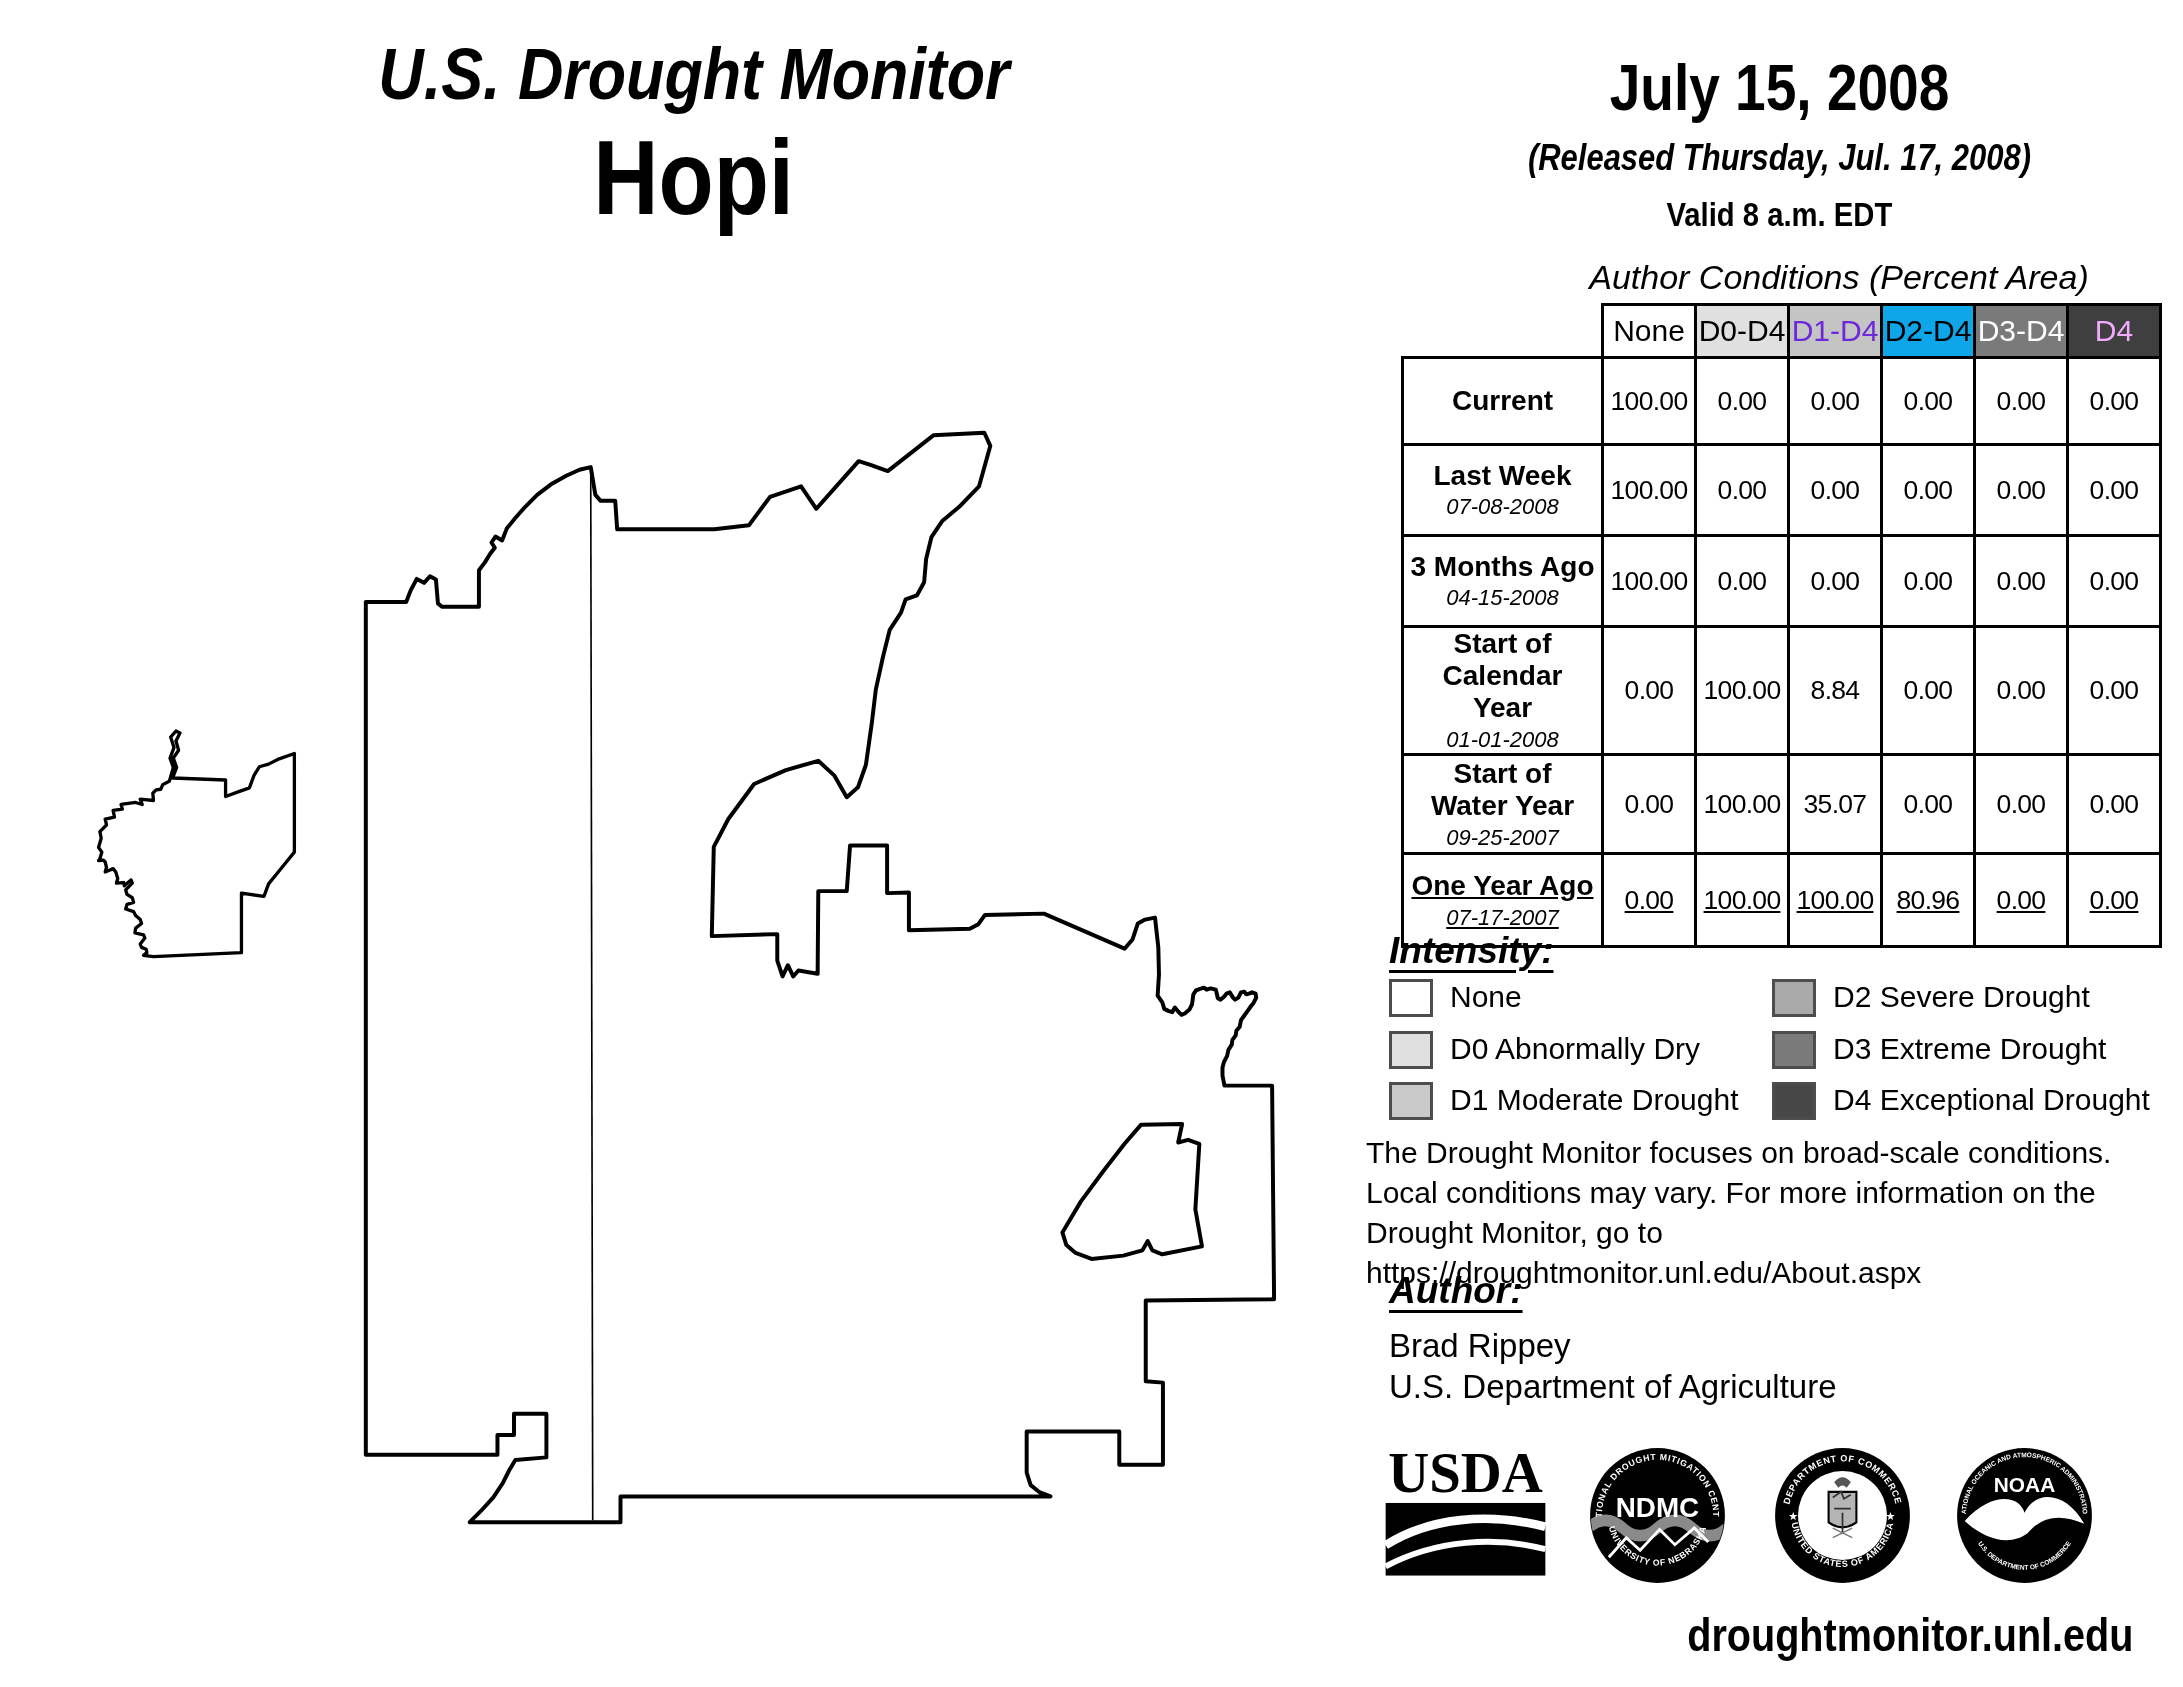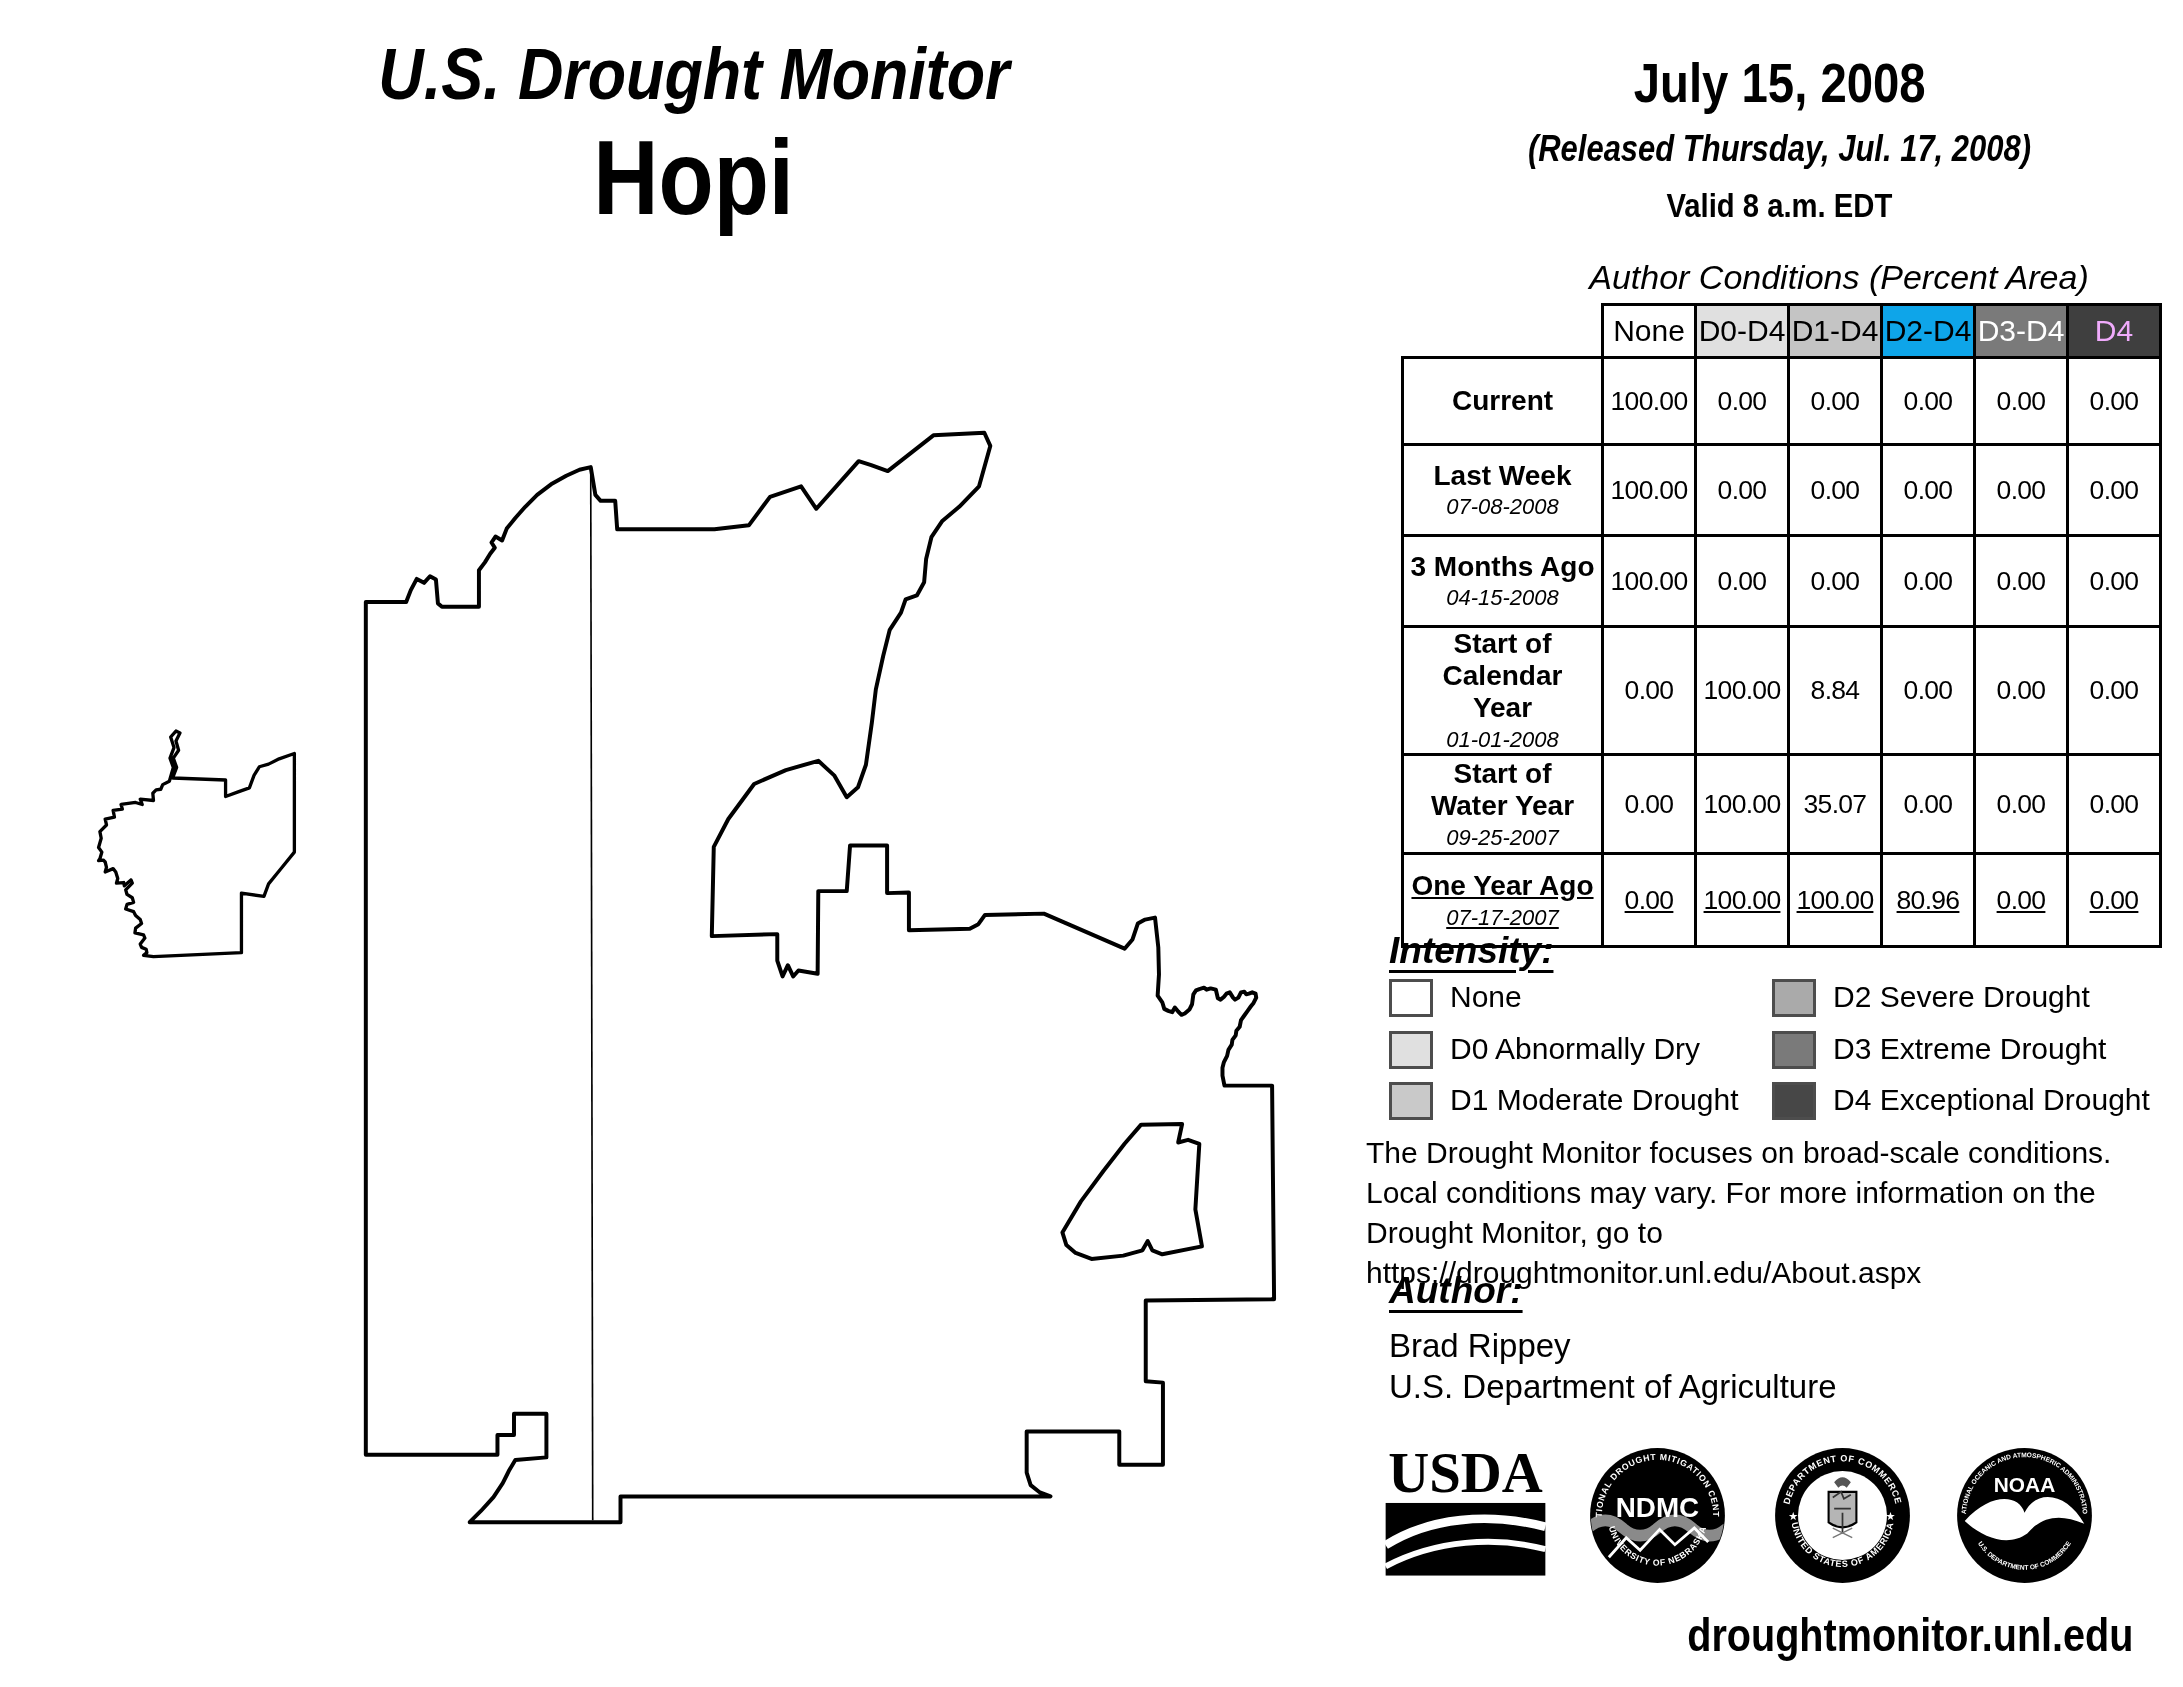--- a/index.html
+++ b/index.html
@@ -8,21 +8,21 @@
     font-family:"Liberation Sans", sans-serif;color:#000;overflow:hidden;
   }
   .abs{position:absolute;}
   .squeeze{display:inline-block;transform:scaleX(.86);transform-origin:center;white-space:nowrap;}
 
   
   #title-block{left:198px;top:36px;width:992px;text-align:center;}
   #title-line1{font-size:73px;font-weight:bold;font-style:italic;line-height:1.05;}
   #title-line2{font-size:105px;font-weight:bold;line-height:1.0;margin-top:12px;}
   #date-block{left:1389px;top:56px;width:781px;text-align:center;}
-  #date-main{font-size:55px;font-weight:bold;line-height:1.0;}
+  #date-main{font-size:64px;font-weight:bold;line-height:1.0;}
   #date-released{font-size:36px;font-weight:bold;font-style:italic;margin-top:17px;}
   #date-valid{font-size:34px;font-weight:bold;margin-top:16px;}
 
   
   #map-svg{left:0;top:0;}
   .map-outline{fill:none;stroke:#000;stroke-width:6;stroke-linejoin:round;stroke-linecap:round;}
   .map-thin{fill:none;stroke:#000;stroke-width:2.5;}
   .map-exclave{fill:none;stroke:#000;stroke-width:5;stroke-linejoin:round;}
 
   
@@ -33,21 +33,21 @@
   #dm-table td.corner{border:none;background:transparent;}
   #dm-table .lblcell{width:197px;}
   #dm-table .valcell{width:90px;font-size:26.5px;letter-spacing:-0.7px;}
   .rowlabel{font-weight:bold;font-size:28px;display:block;line-height:1.15;}
   .rowdate{font-style:italic;font-size:22px;display:block;margin-top:2.6px;}
   tr.hrow{height:53px;}
   tr.r0{height:87px;} tr.r1{height:91px;} tr.r2{height:91px;}
   tr.r3{height:99px;} tr.r4{height:99px;} tr.r5{height:93px;text-decoration:underline;}
   .hc0{background:#ffffff;color:#000;}
   .hc1{background:#e0e0e0;color:#000;}
-  .hc2{background:#c4c4c4;color:#000000;}
+  .hc2{background:#c4c4c4;color:#6d28d9;}
   .hc3{background:#0ea5e9;color:#000;}
   .hc4{background:#7a7a7a;color:#fff;}
   .hc5{background:#3f3f3f;color:#f0abfc;}
 
   
   #intensity-heading{left:1389px;top:930px;font-size:37px;font-weight:bold;font-style:italic;text-decoration:underline;text-underline-offset:6.6px;}
   .leg-item{position:absolute;height:37px;}
   .leg-swatch{position:absolute;left:0;top:0;width:38px;height:32px;border:3.3px solid #4d4d4d;}
   .leg-label{position:absolute;left:61px;top:1.3px;font-size:30px;white-space:nowrap;}
   .sw0{background:#ffffff;} .sw1{background:#e0e0e0;} .sw2{background:#c9c9c9;}

